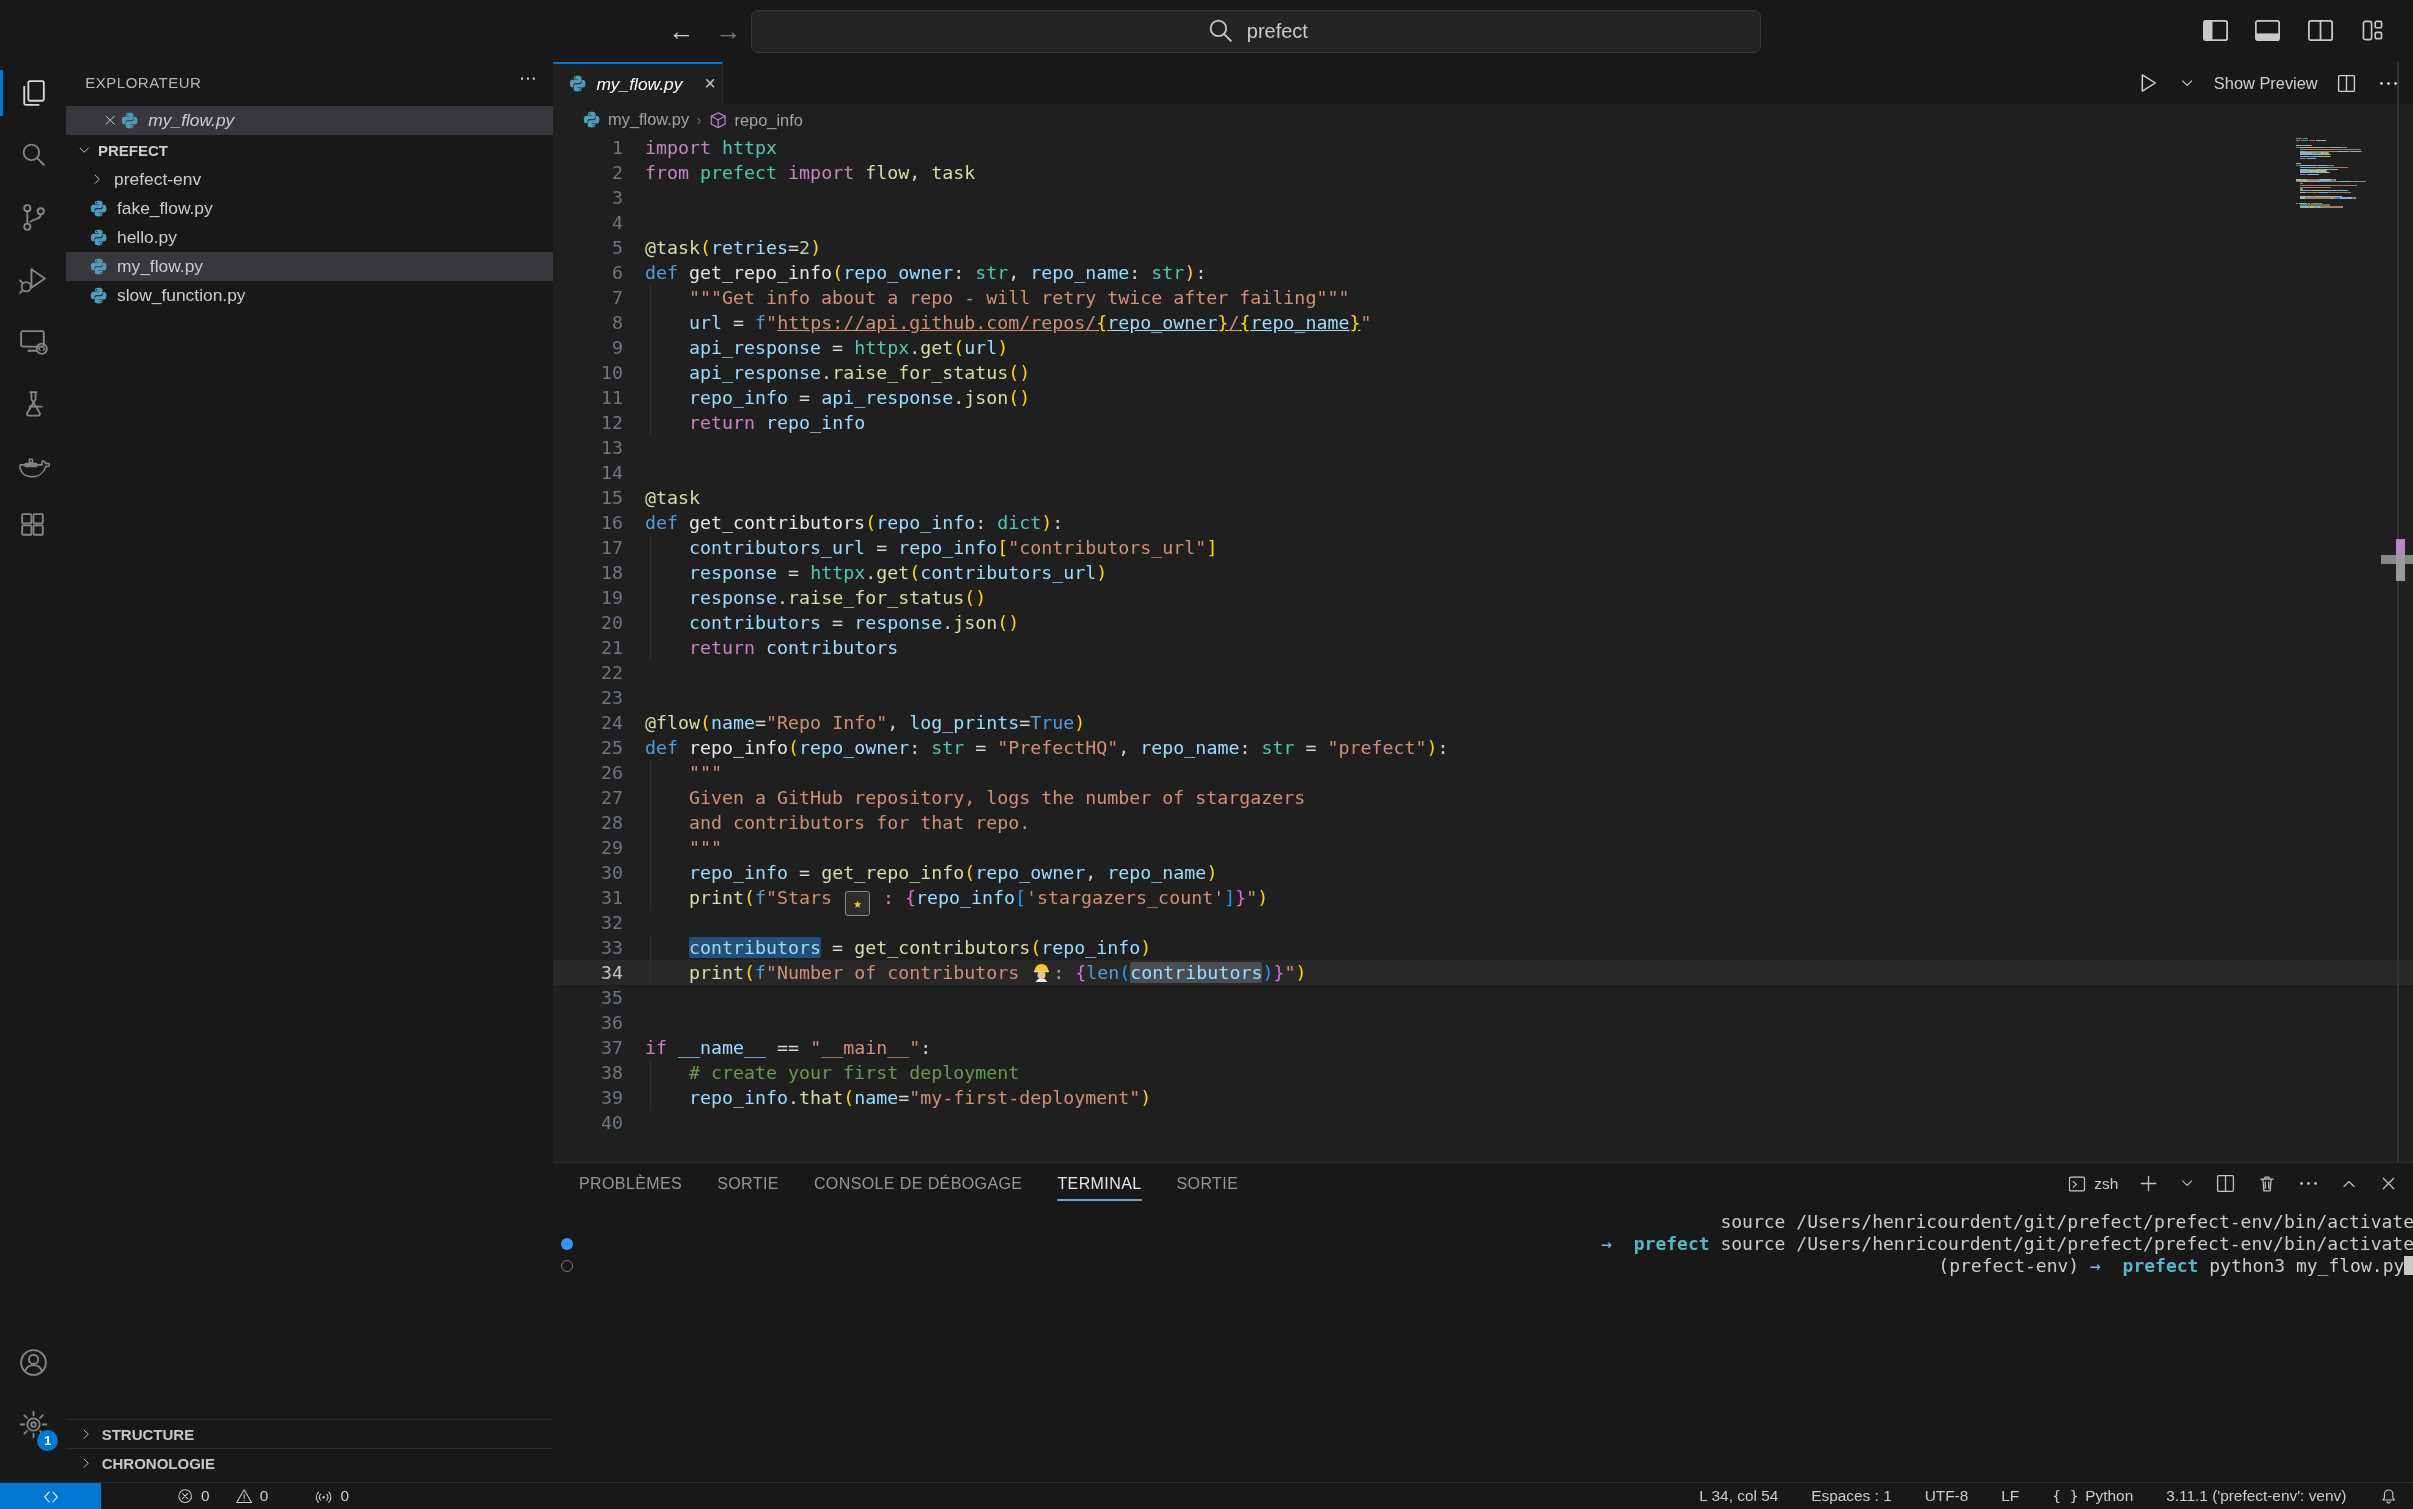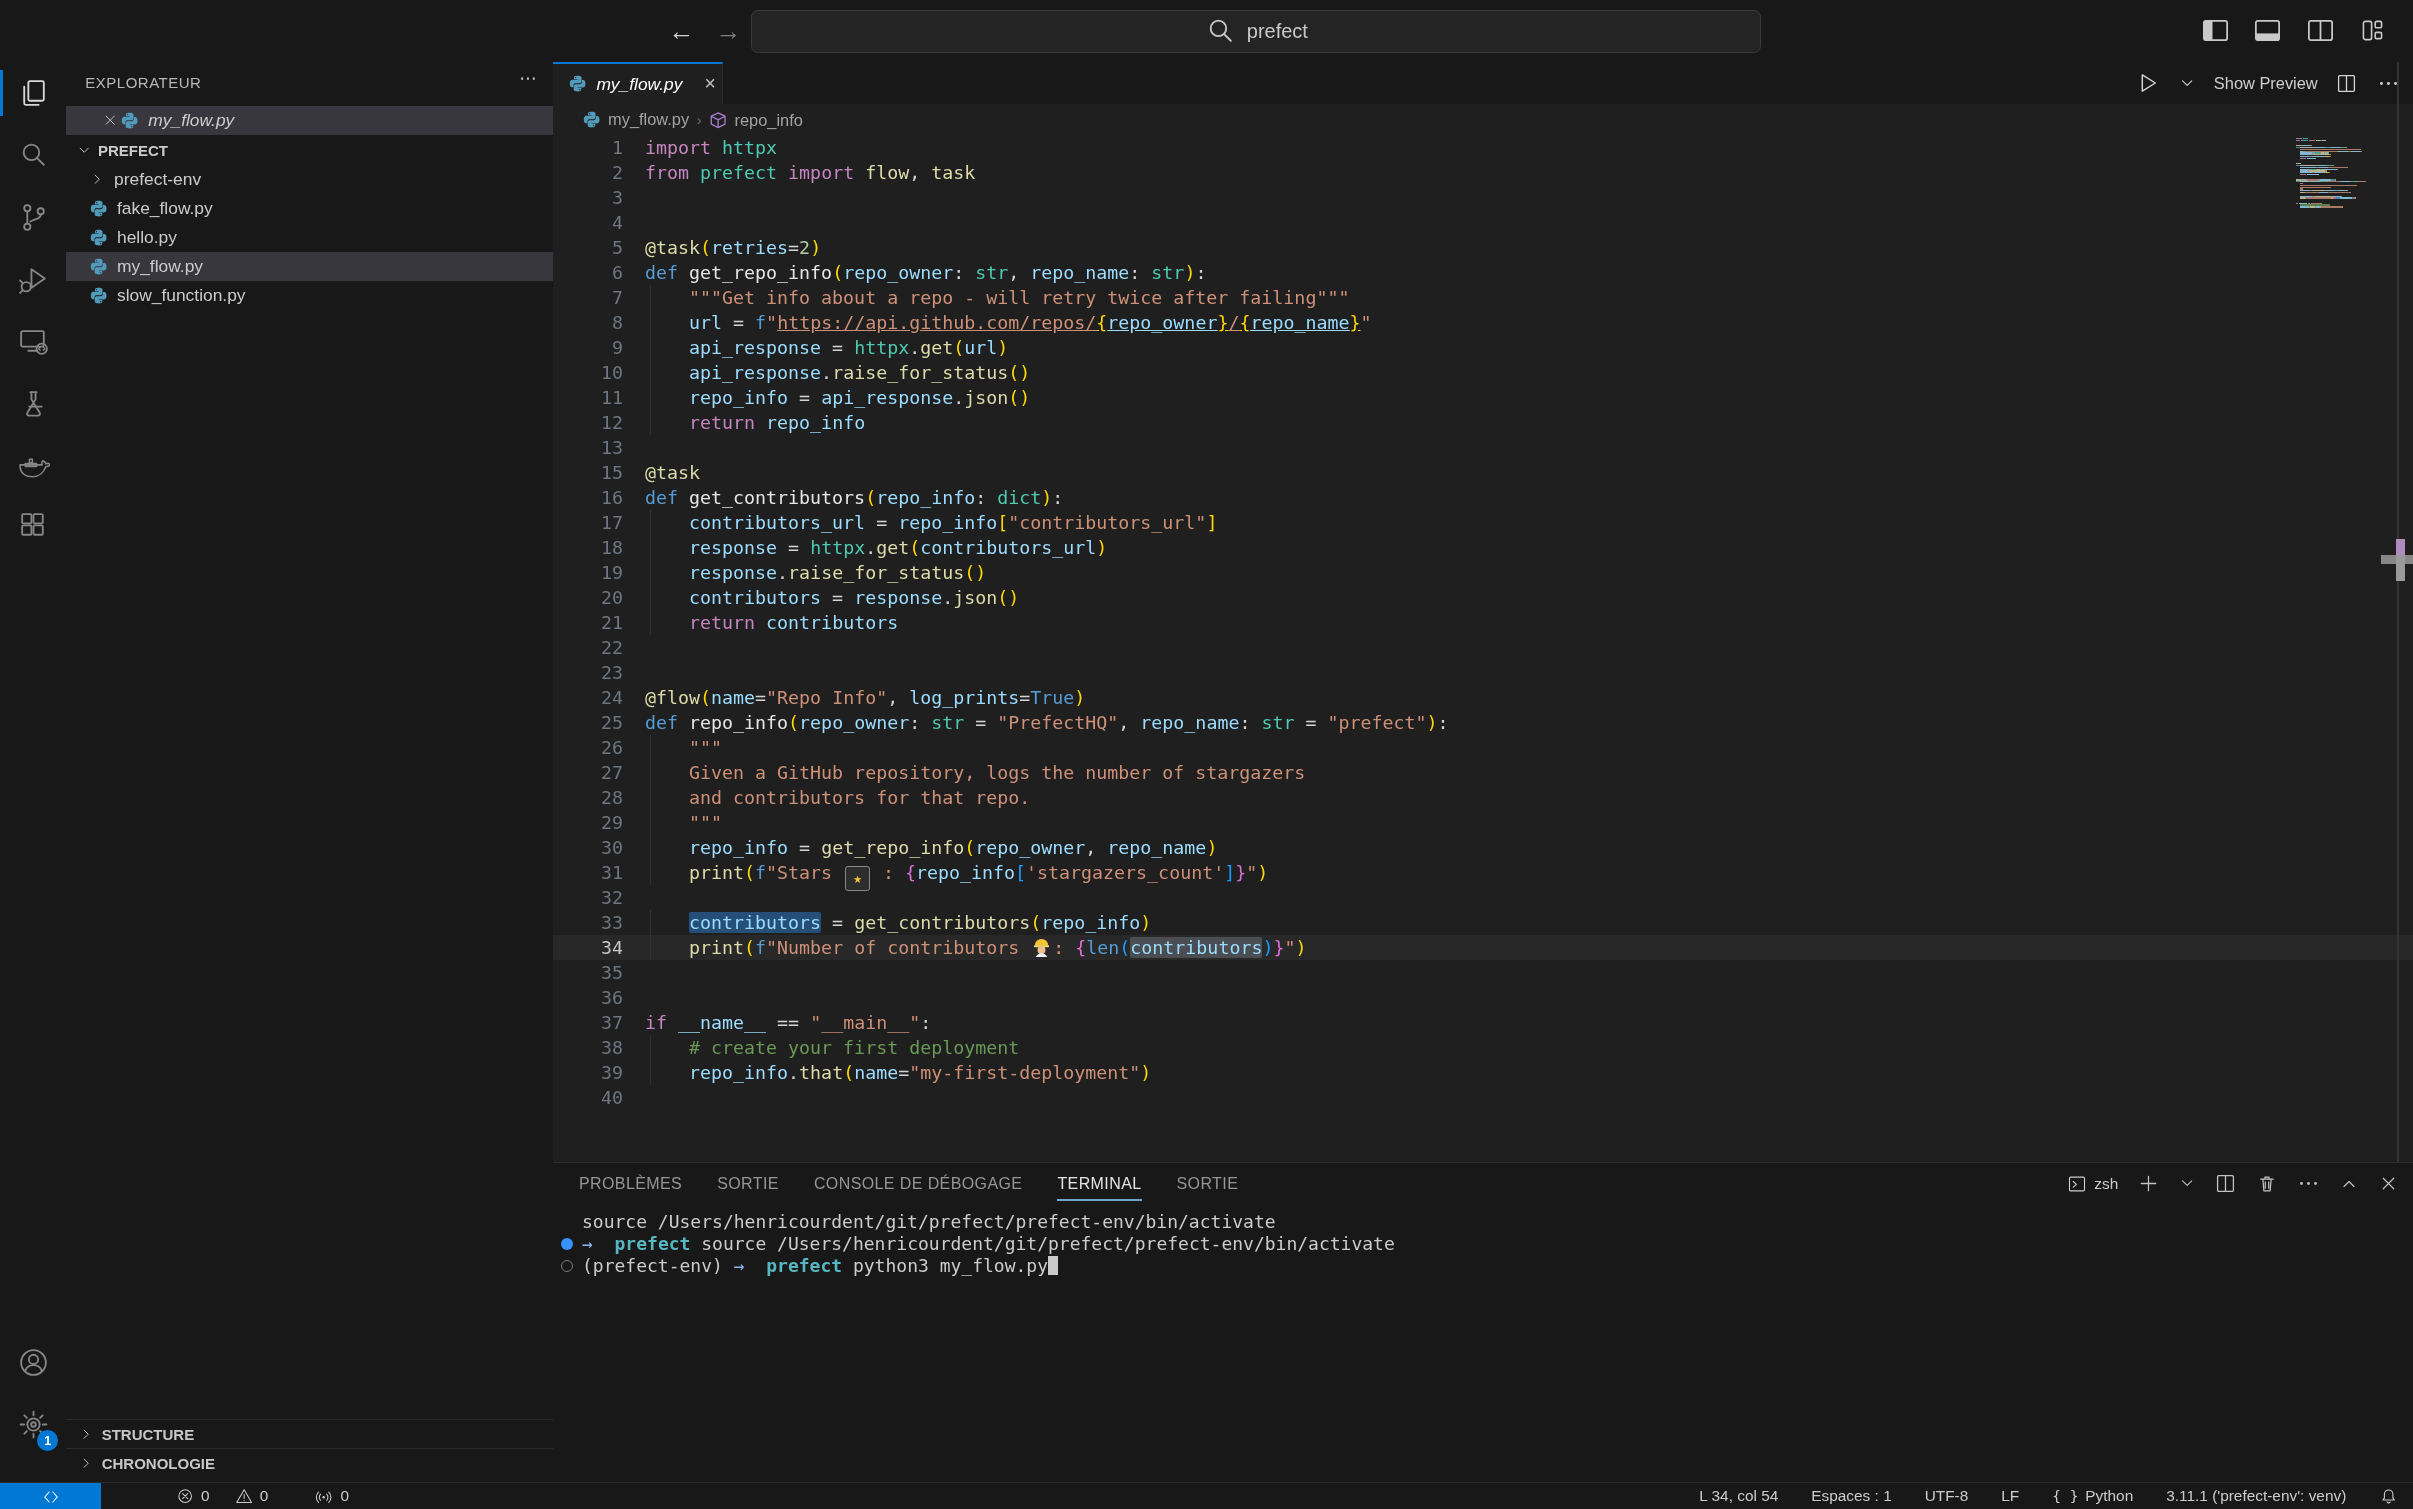--- a/index.html
+++ b/index.html
@@ -83,21 +83,21 @@
 
   
   .panel{position:absolute;left:553px;top:1162px;width:1861px;height:321px;background:#181818;border-top:1px solid #2b2b2b;}
   .panel-tabs{position:absolute;left:26px;top:0;height:41px;display:flex;gap:35px;align-items:center;}
   .ptab{font-size:16px;letter-spacing:0.4px;color:#969696;height:41px;display:flex;align-items:center;position:relative;}
   .ptab.active{color:#e4e4e4;}
   .ptab.active::after{content:"";position:absolute;left:0;right:0;bottom:2.9px;height:1.9px;background:#6ea8c9;}
   .panel-actions{position:absolute;right:15.4px;top:0;height:41px;display:flex;align-items:center;gap:18.3px;color:#c3c3c3;}
   .shell-group{display:flex;align-items:center;gap:7.7px;font-size:15.4px;color:#cccccc;}
   .term{position:absolute;left:0;top:48px;width:100%;font-family:"DejaVu Sans Mono",monospace;font-size:18px;line-height:22px;}
-  .trow{position:relative;padding-left:29px;white-space:pre;height:22px;}
+  .trow{position:relative;padding-left:29px;white-space:pre;height:22px;text-align:right;}
   .trow .deco{position:absolute;left:7.7px;top:4.8px;width:12.6px;height:12.6px;border-radius:50%;}
   .deco.filled{background:#3794ff;}
   .deco.outline{border:1.4px solid #7a7a7a;box-sizing:border-box;}
   .t-arrow{color:#89b4e8;}
   .t-dir{color:#56b6c2;font-weight:bold;}
   .t-cursor{display:inline-block;width:9.7px;height:19.3px;background:#c9c9c9;vertical-align:-2.9px;}
 
   
   .statusbar{position:absolute;left:0;top:1482px;width:2414px;height:27px;background:#181818;border-top:1px solid #2b2b2b;
       font-size:15.4px;color:#cccccc;display:flex;align-items:center;}
@@ -423,20 +423,22 @@
     <span class="ln">9</span><span class="ltxt"><span class="tk-pl">    </span><span class="tk-var">api_response</span><span class="tk-pl"> = </span><span class="tk-mod">httpx</span><span class="tk-pl">.</span><span class="tk-fn">get</span><span class="tk-b1">(</span><span class="tk-var">url</span><span class="tk-b1">)</span></span></div>
         <div class="crow ind ">
     <span class="ln">10</span><span class="ltxt"><span class="tk-pl">    </span><span class="tk-var">api_response</span><span class="tk-pl">.</span><span class="tk-fn">raise_for_status</span><span class="tk-b1">()</span></span></div>
         <div class="crow ind ">
     <span class="ln">11</span><span class="ltxt"><span class="tk-pl">    </span><span class="tk-var">repo_info</span><span class="tk-pl"> = </span><span class="tk-var">api_response</span><span class="tk-pl">.</span><span class="tk-fn">json</span><span class="tk-b1">()</span></span></div>
         <div class="crow ind ">
     <span class="ln">12</span><span class="ltxt"><span class="tk-pl">    </span><span class="tk-kw">return</span><span class="tk-pl"> </span><span class="tk-var">repo_info</span></span></div>
         <div class="crow  ">
     <span class="ln">13</span><span class="ltxt"></span></div>
         <div class="crow  ">
+    <span class="ln">14</span><span class="ltxt"></span></div>
+        <div class="crow  ">
     <span class="ln">15</span><span class="ltxt"><span class="tk-dec">@task</span></span></div>
         <div class="crow  ">
     <span class="ln">16</span><span class="ltxt"><span class="tk-kwd">def </span><span class="tk-fnd">get_contributors</span><span class="tk-b1">(</span><span class="tk-var">repo_info</span><span class="tk-pl">: </span><span class="tk-typ">dict</span><span class="tk-b1">)</span><span class="tk-pl">:</span></span></div>
         <div class="crow ind ">
     <span class="ln">17</span><span class="ltxt"><span class="tk-pl">    </span><span class="tk-var">contributors_url</span><span class="tk-pl"> = </span><span class="tk-var">repo_info</span><span class="tk-b1">[</span><span class="tk-str">"contributors_url"</span><span class="tk-b1">]</span></span></div>
         <div class="crow ind ">
     <span class="ln">18</span><span class="ltxt"><span class="tk-pl">    </span><span class="tk-var">response</span><span class="tk-pl"> = </span><span class="tk-mod">httpx</span><span class="tk-pl">.</span><span class="tk-fn">get</span><span class="tk-b1">(</span><span class="tk-var">contributors_url</span><span class="tk-b1">)</span></span></div>
         <div class="crow ind ">
     <span class="ln">19</span><span class="ltxt"><span class="tk-pl">    </span><span class="tk-var">response</span><span class="tk-pl">.</span><span class="tk-fn">raise_for_status</span><span class="tk-b1">()</span></span></div>
         <div class="crow ind ">

